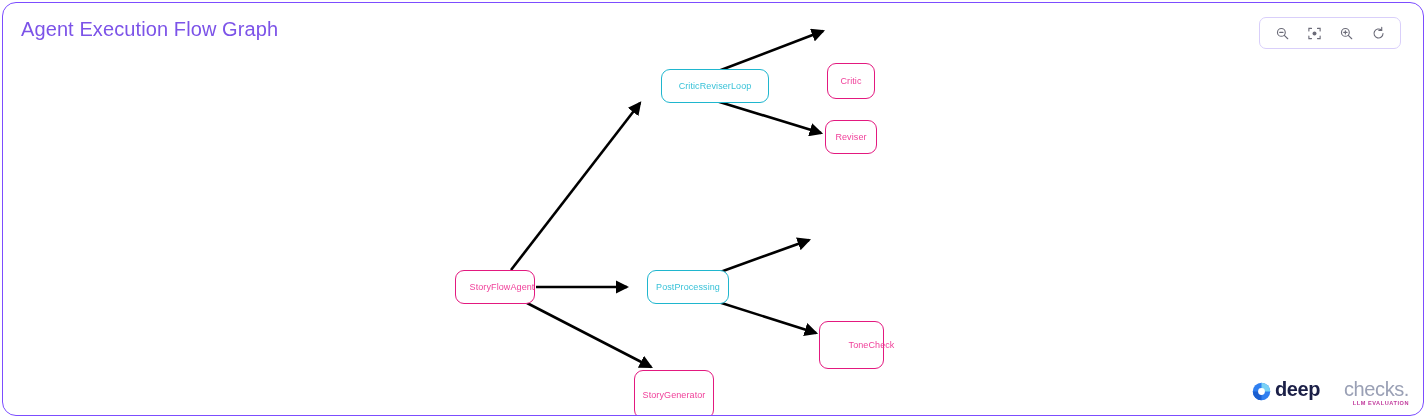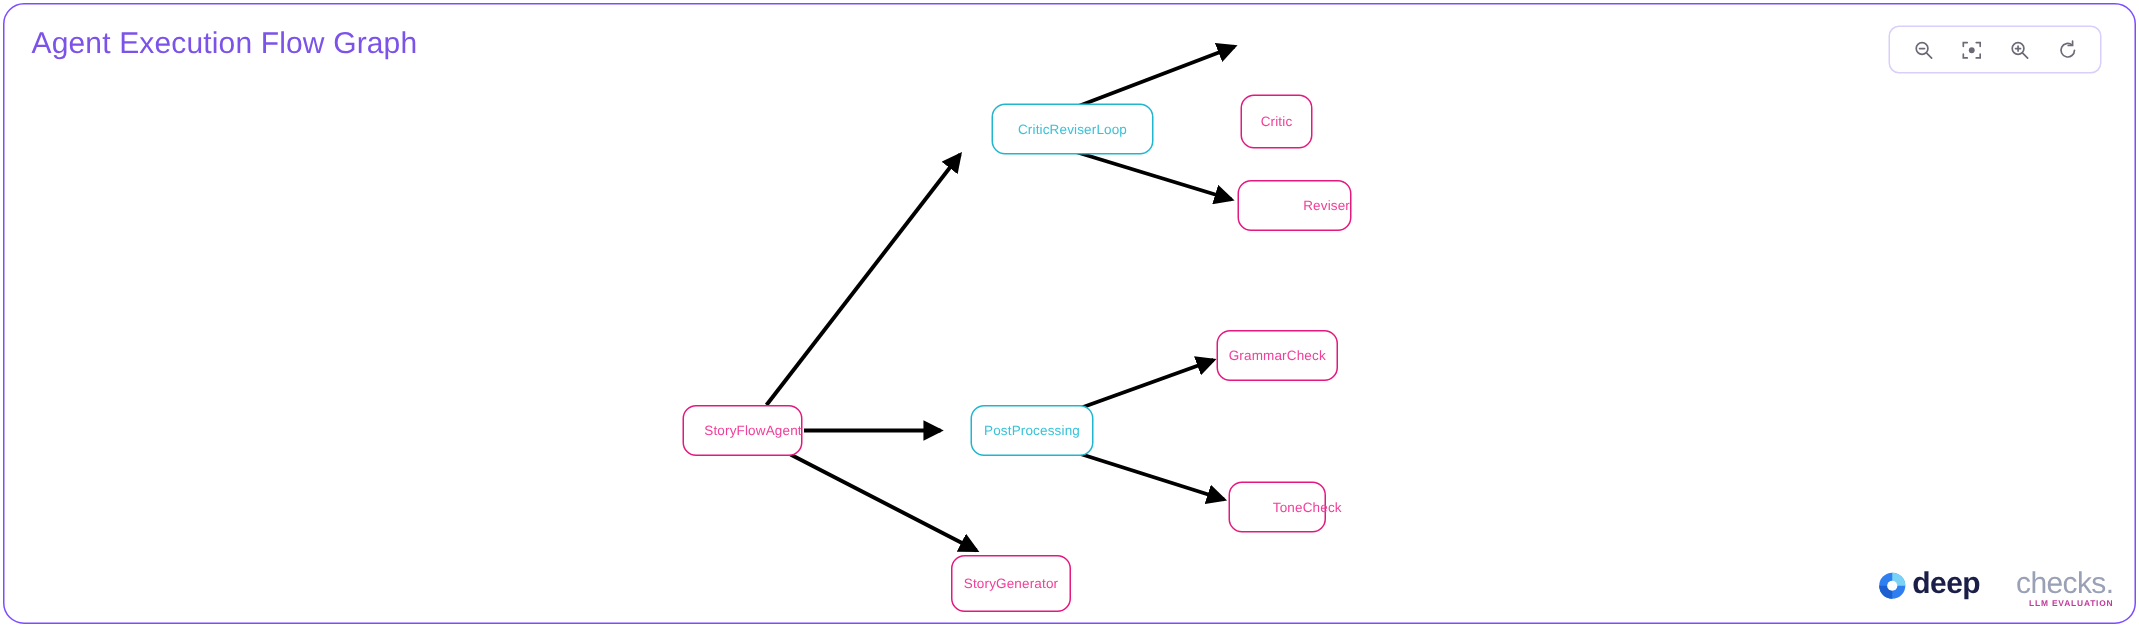--- a/index.html
+++ b/index.html
@@ -180,37 +180,34 @@
       </div>
 
       <div class="node cyan" style="left:658px; top:66px; width:108px; height:34px;">
         <span class="node-label">CriticReviserLoop</span>
       </div>
 
       <div class="node cyan" style="left:644px; top:267px; width:82px; height:34px;">
         <span class="node-label">PostProcessing</span>
       </div>
 
-      <div class="node pink" style="left:631px; top:367px; width:80px; height:38px;">
+      <div class="node pink" style="left:631px; top:367px; width:80px; height:49px;">
         <span class="node-label">StoryGenerator</span>
       </div>
 
       <div class="node pink" style="left:824px; top:16px; width:48px; height:36px;margin-top:44px;">
         <span class="node-label">Critic</span>
       </div>
 
-      <div class="node pink" style="left:822px; top:117px; width:76px; height:34px;justify-content:flex-end;">
+      <div class="node pink" style="left:822px; top:117px; width:52px; height:34px;">
         <span class="node-label">Reviser</span>
       </div>
 
-      <div class="node pink" style="left:808px; top:217px; width:81px; height:34px;">
-        <span class="node-label">GrammarCheck</span>
-      </div>
-
-      <div class="node pink" style="left:816px; top:318px; width:65px; height:34px;padding-left:40px;">
+
+      <div class="node pink" style="left:816px; top:318px; width:65px; height:48px;padding-left:40px;">
         <span class="node-label">ToneCheck</span>
       </div>
     </div>
 
     <div class="logo">
       <span class="logo-mark">
         <svg width="19" height="19" viewBox="0 0 24 24">
           <circle cx="12" cy="12" r="11" fill="#2f7ff0"></circle>
           <path d="M12 1 A11 11 0 0 1 23 12 L12 12 Z" fill="#7ad2f5"></path>
           <path d="M1 12 A11 11 0 0 0 12 23 L12 12 Z" fill="#1b5fd0"></path>

